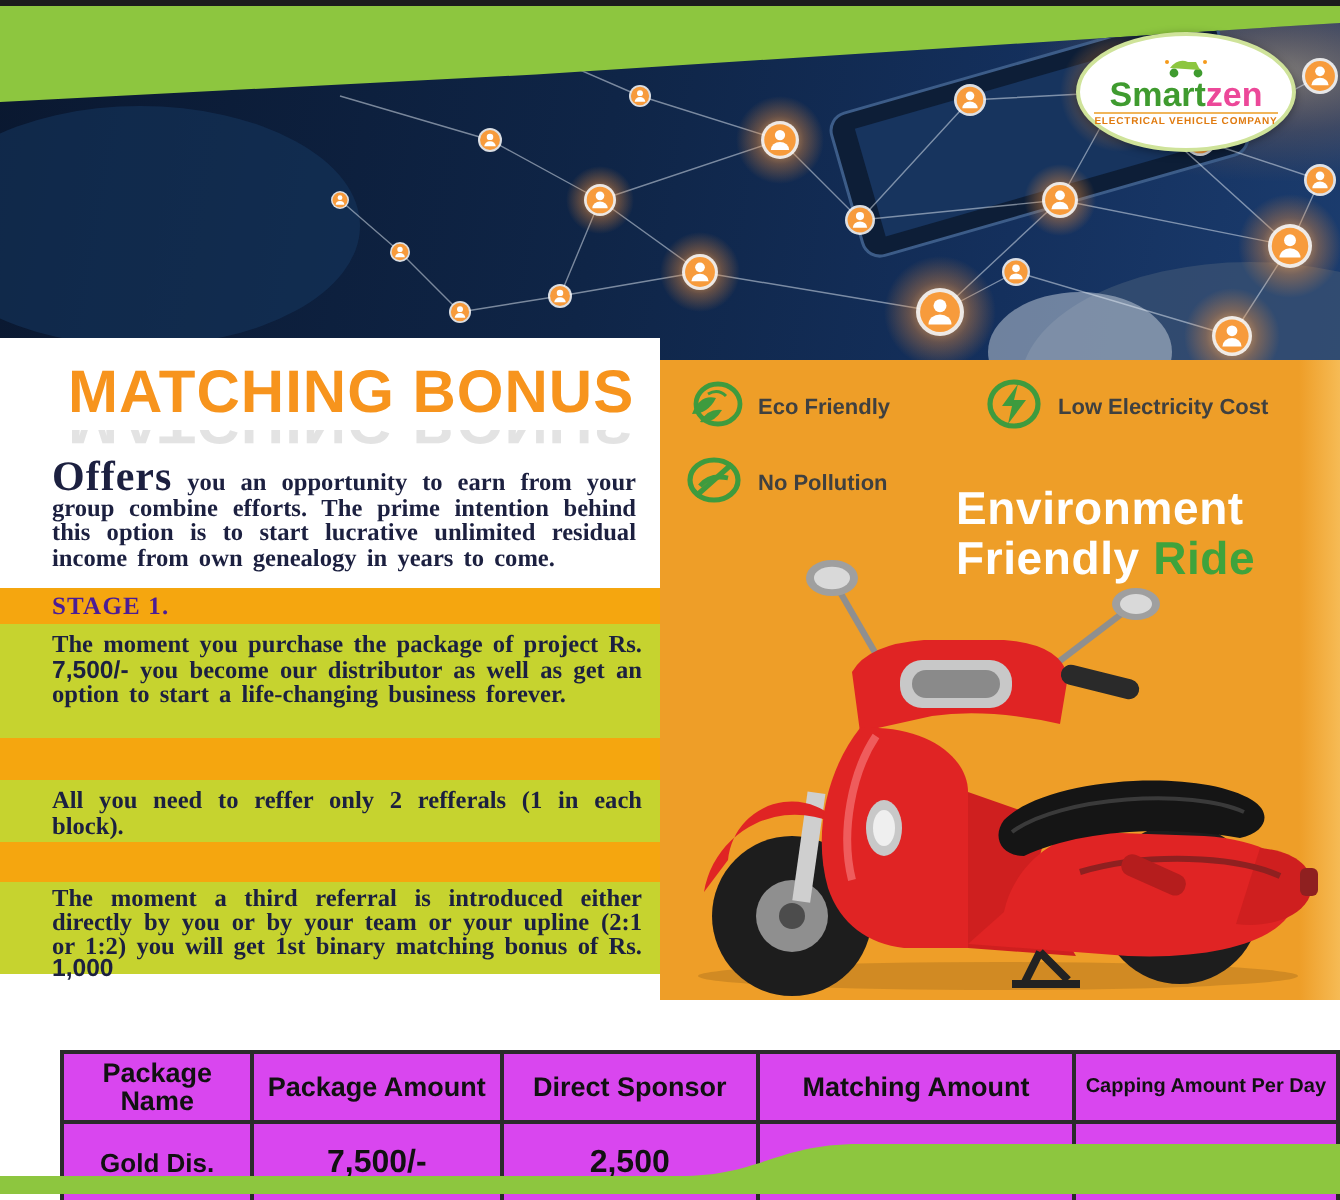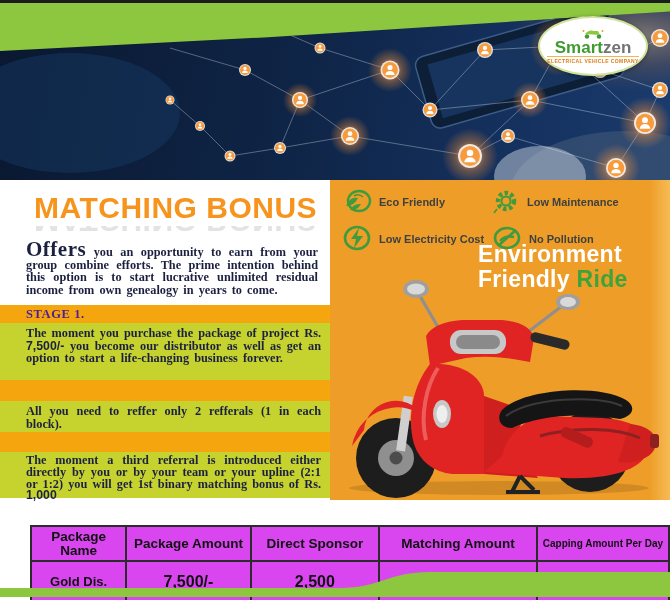--- a/index.html
+++ b/index.html
@@ -15,26 +15,26 @@
   .hero-photo svg{position:absolute;left:0;top:0;}
 
   
   .logo{position:absolute;right:22px;top:16px;width:106px;height:56px;background:#ffffff;
         border-radius:50%;border:2px solid #cfe39a;display:flex;flex-direction:column;
         align-items:center;justify-content:center;box-shadow:0 1px 4px rgba(0,0,0,.35);z-index:5;}
   .logo-scooter{height:12px;line-height:10px;}
   .logo-word{font-weight:bold;font-size:17px;letter-spacing:0;line-height:15px;
              font-family:"Liberation Sans",sans-serif;}
   .logo-word .g{color:#3f9b2f;}
-  .logo-word .o{color:#737373;}
+  .logo-word .o{color:#ec4899;}
   .logo-tag{font-size:5px;color:#e07b10;letter-spacing:.4px;font-weight:bold;
             border-top:1px solid #f0b55a;padding-top:1px;margin-top:1px;}
 
   
-  .leftcol{position:absolute;left:0;top:180px;width:330px;height:420px;background:#ffffff;}
+  .leftcol{position:absolute;left:0;top:169px;width:330px;height:420px;background:#ffffff;}
   .lc-title{margin:10px 0 0 34px;font-size:30px;font-weight:bold;color:#f7941d;
             letter-spacing:.5px;line-height:36px;height:36px;white-space:nowrap;}
   .lc-title-reflect{margin-left:34px;font-size:30px;font-weight:bold;color:#c2c2c2;opacity:.45;
             letter-spacing:.5px;line-height:36px;height:13px;overflow:hidden;
             transform:scaleY(-1);white-space:nowrap;}
   .serif{font-family:"Liberation Serif",serif;font-weight:bold;color:#1c2040;}
   .lc-intro{margin:4px 12px 0 26px;font-size:12.3px;line-height:12.5px;text-align:justify;
             word-spacing:2px;height:62px;}
   .lc-intro .lead{font-size:21px;line-height:12px;letter-spacing:.5px;}
   .band{width:330px;box-sizing:border-box;}
@@ -209,30 +209,20 @@
           <svg width="30" height="26" viewBox="0 0 30 26">
             <ellipse cx="17" cy="13" rx="11" ry="10" fill="none" stroke="#3e9b3e" stroke-width="2.4"></ellipse>
             <path d="M4,18 Q8,8 16,10 Q12,18 4,18 Z" fill="#3e9b3e"></path>
             <path d="M8,22 Q12,15 19,16 Q15,23 8,22 Z" fill="#3e9b3e"></path>
             <path d="M12,8 Q17,5 21,9" stroke="#3e9b3e" stroke-width="1.5" fill="none"></path>
           </svg>
         </span>
         <span class="eco-label">Eco Friendly</span>
       </div>
 
-      <div class="eco-item">
-        <span>
-          <svg width="28" height="26" viewBox="0 0 28 26">
-            <circle cx="14" cy="13" r="8" fill="none" stroke="#3e9b3e" stroke-width="4.5" stroke-dasharray="3.4 2.6"></circle>
-            <circle cx="14" cy="13" r="4.5" fill="none" stroke="#3e9b3e" stroke-width="2"></circle>
-            <path d="M5,21 L2,25" stroke="#3e9b3e" stroke-width="1.6"></path>
-          </svg>
-        </span>
-        <span class="eco-label">Low Maintenance</span>
-      </div>
 
       <div class="eco-item">
         <span>
           <svg width="30" height="28" viewBox="0 0 30 28">
             <ellipse cx="15" cy="14" rx="12" ry="11" fill="none" stroke="#3e9b3e" stroke-width="2.6"></ellipse>
             <path d="M17,4 L9,15 L14,15 L12,24 L21,12 L15,12 Z" fill="#3e9b3e"></path>
           </svg>
         </span>
         <span class="eco-label">Low Electricity Cost</span>
       </div>

